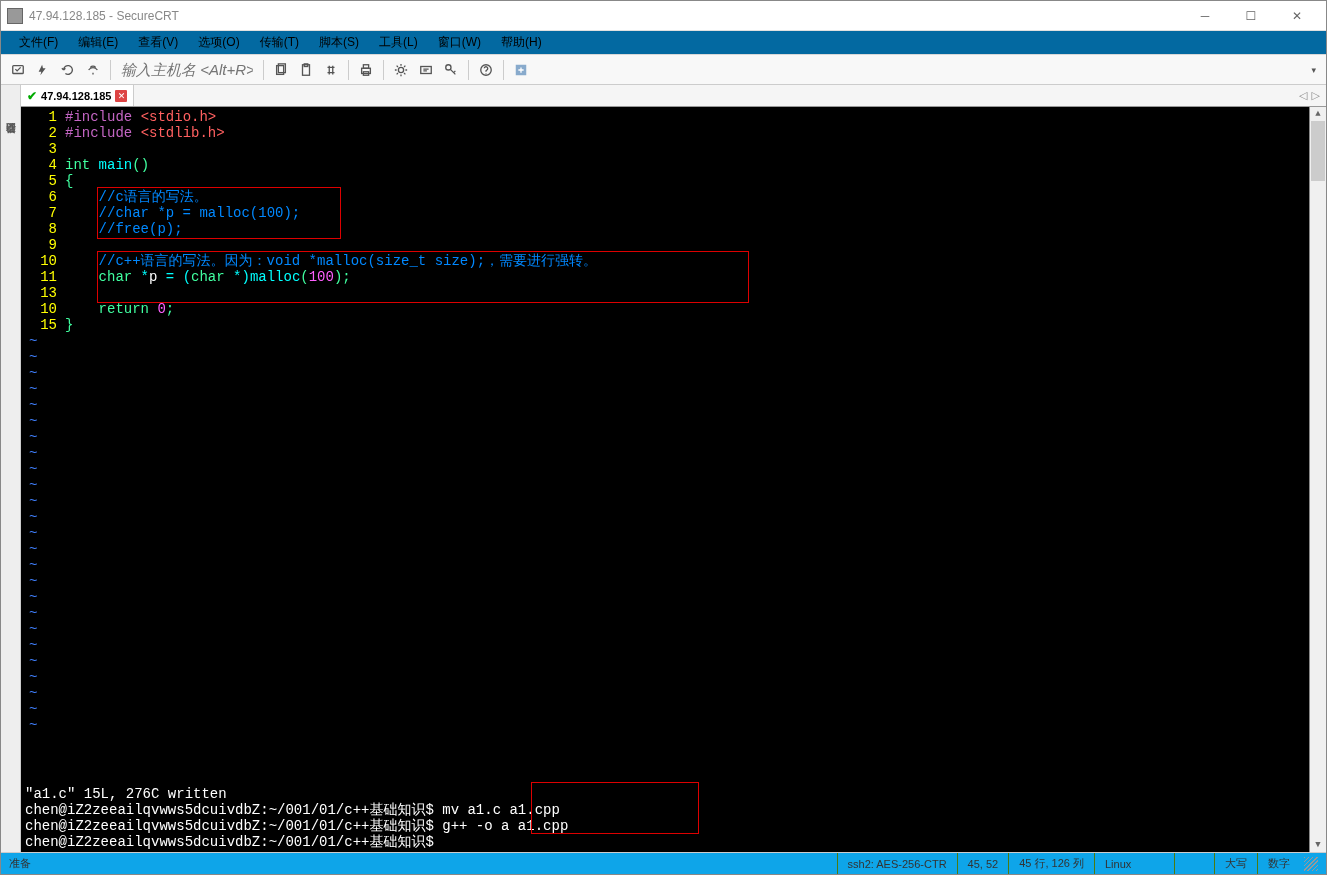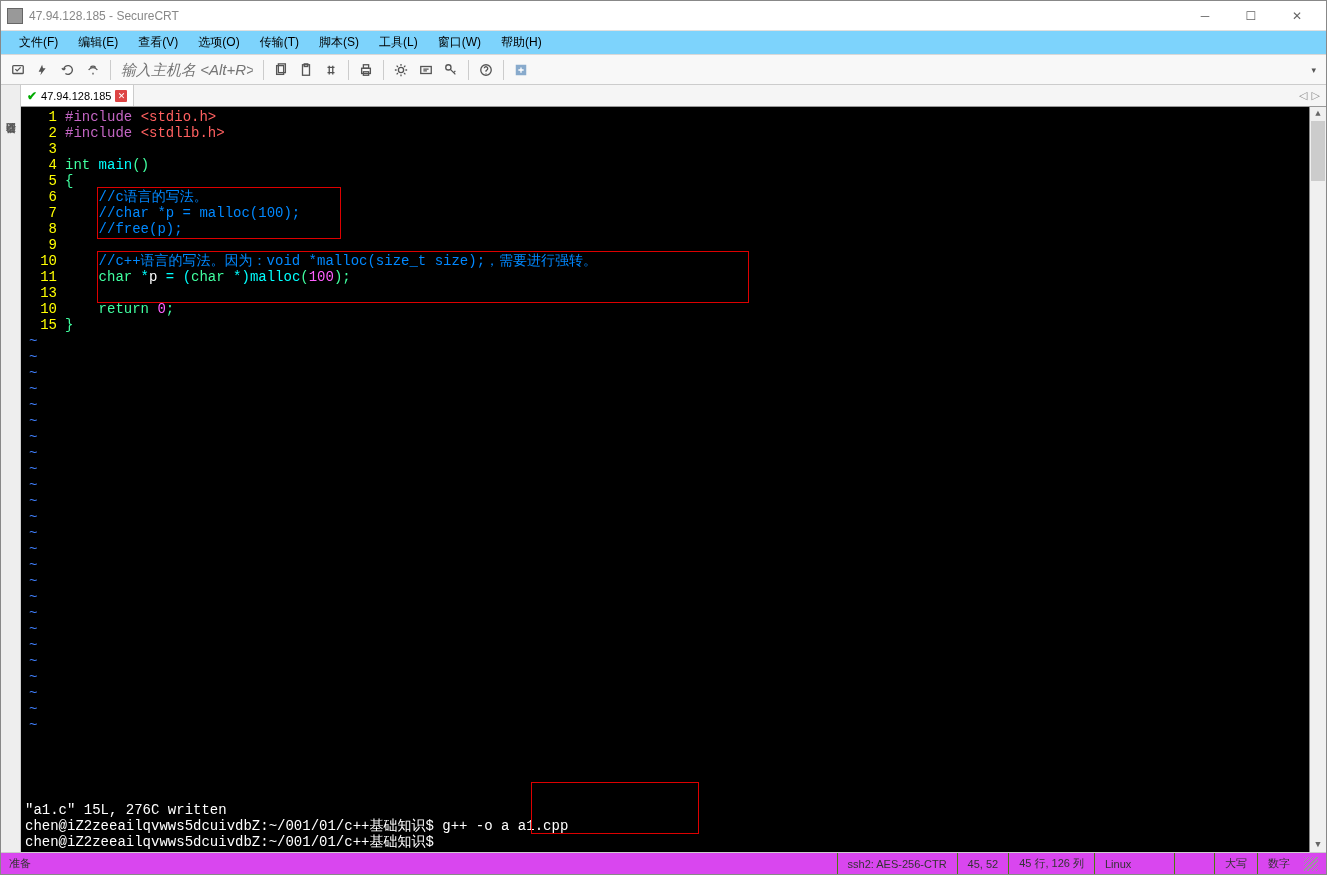--- a/index.html
+++ b/index.html
@@ -30,21 +30,21 @@
 .titlebar .title-text { color: #888; font-size: 12px; flex: 1; }
 .win-controls { display: flex; gap: 0; }
 .win-btn {
   width: 46px; height: 28px;
   display: flex; align-items: center; justify-content: center;
   color: #666; font-size: 12px; cursor: default;
 }
 
 .menubar {
   height: 24px;
-  background: #7dd3fc;
+  background: #0369a1;
   display: flex;
   align-items: center;
   padding: 0 10px;
   gap: 4px;
   border-bottom: 1px solid #d8d8d8;
 }
 .menu-item {
   padding: 3px 8px;
   cursor: default;
   font-size: 12px;
@@ -103,21 +103,21 @@
 .tab {
   display: flex;
   align-items: center;
   padding: 2px 6px;
   background: #fff;
   border-right: 1px solid #ccc;
   height: 21px;
   gap: 4px;
 }
 .tab .check { color: #0a0; font-weight: bold; font-size: 12px; }
-.tab .tab-label { font-weight: normal; font-size: 11px; }
+.tab .tab-label { font-weight: bold; font-size: 11px; }
 .tab .tab-close {
   width: 12px; height: 12px;
   background: #d44;
   color: #fff;
   font-size: 9px;
   display: flex; align-items: center; justify-content: center;
   border-radius: 1px;
 }
 .tab-nav { margin-left: auto; display: flex; gap: 4px; padding-right: 6px; color: #888; font-size: 11px; }
 .tab-nav span { cursor: default; }
@@ -218,21 +218,21 @@
   position: absolute;
   bottom: 2px;
   left: 4px;
   right: 20px;
 }
 .term-line { white-space: pre; height: 16px; }
 .prompt-white { color: #fff; }
 
 .statusbar {
   height: 22px;
-  background: #d946ef;
+  background: #0ea5e9;
   border-top: 1px solid #ccc;
   display: flex;
   align-items: center;
   padding: 0 8px;
   font-size: 11px;
   color: #333;
   gap: 0;
 }
 .statusbar .cell {
   padding: 0 10px;
@@ -422,20 +422,21 @@
           <div class="code-line"><span class="tilde">~</span><span class="code-content"></span></div>
           <div class="code-line"><span class="tilde">~</span><span class="code-content"></span></div>
         </div>
 
       <div class="red-box" style="left:76px; top:80px; width:244px; height:52px;"></div>
       <div class="red-box" style="left:76px; top:144px; width:652px; height:52px;"></div>
     </div>
 
     <div class="term-bottom">
       <div class="term-line prompt-white">"a1.c" 15L, 276C written</div>
+      <div class="term-line prompt-white"><span>chen@iZ2zeeailqvwws5dcuivdbZ:~/001/01/c++基础知识$</span><span> mv a1.c a1.cpp</span></div>
       <div class="term-line prompt-white"><span>chen@iZ2zeeailqvwws5dcuivdbZ:~/001/01/c++基础知识$</span><span> g++ -o a a1.cpp</span></div>
       <div class="term-line prompt-white"><span>chen@iZ2zeeailqvwws5dcuivdbZ:~/001/01/c++基础知识$</span><span></span></div>
       <div class="red-box" style="left:506px; bottom:16px; width:168px; height:52px;"></div>
     </div>
 
     <div class="terminal-scroll">
       <div class="arrow up">▲</div>
       <div class="thumb"></div>
       <div class="arrow down">▼</div>
     </div>

